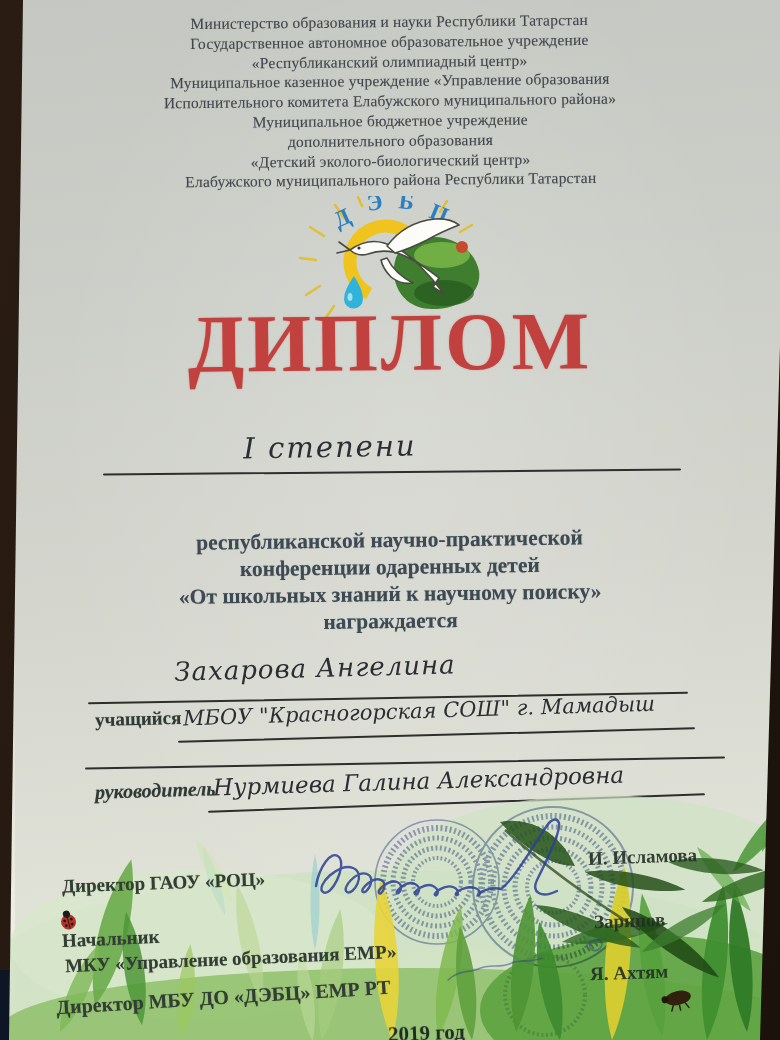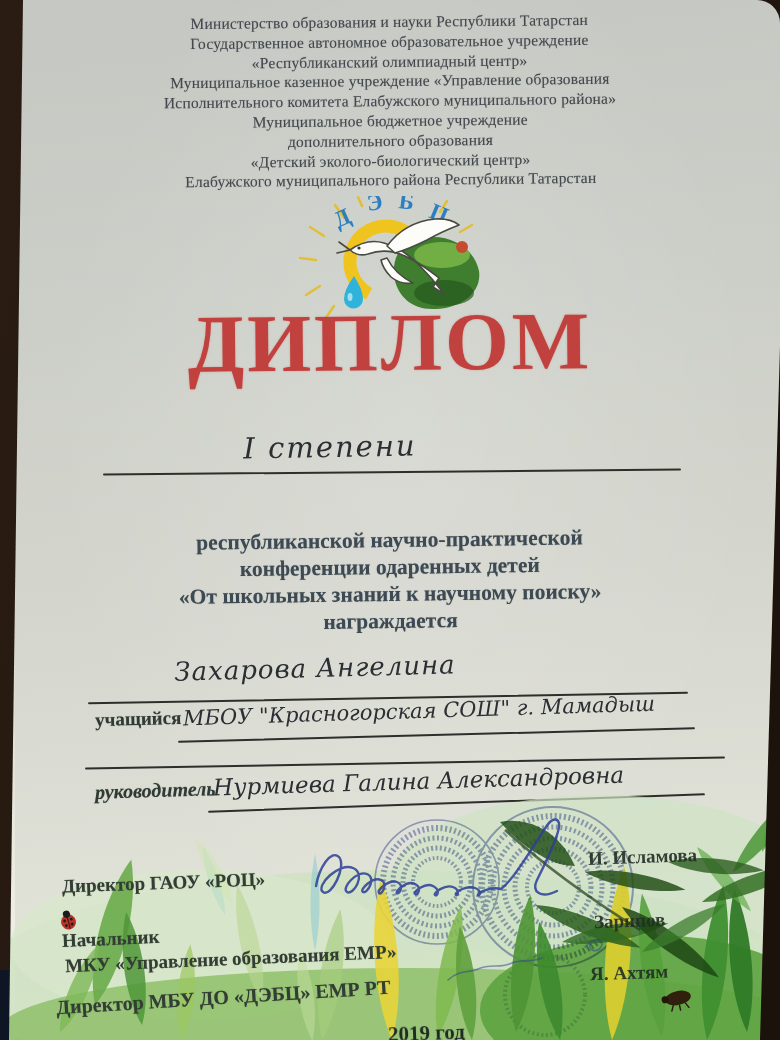--- a/index.html
+++ b/index.html
@@ -8,21 +8,20 @@
     background:linear-gradient(100deg,#2a1c12 0%,#231710 40%,#1c120c 100%);
     font-family:"Liberation Serif","DejaVu Serif",serif;
   }
   .corner-shadow{position:absolute;left:0;bottom:0;width:30px;height:70px;background:#0e1524;}
   .paper{
     position:absolute;inset:0;
     clip-path:polygon(23px 0, 780px 0, 780px 346px, 760px 1040px, 9px 1040px);
     background:
       radial-gradient(ellipse at 52% 42%, rgba(255,255,255,.16), rgba(255,255,255,0) 62%),
       linear-gradient(175deg,#c5c8c2 0%,#ccCfc8 30%,#d4d5cd 55%,#dedfd5 78%,#e9ebdf 100%);
-    border-radius: 23px;
   }
   .paper-edge{position:absolute;left:9px;top:620px;width:6px;height:420px;
     background:linear-gradient(180deg,rgba(250,250,242,0),#f2f2e9);}
   .abs{position:absolute;}
   
   .org-header{
     left:0;right:0;top:12px;text-align:center;
     font-size:15.5px;line-height:19.8px;color:#43484e;
     transform:rotate(-0.6deg);letter-spacing:.2px;
     text-shadow:0 0 1px rgba(67,72,78,.35);

